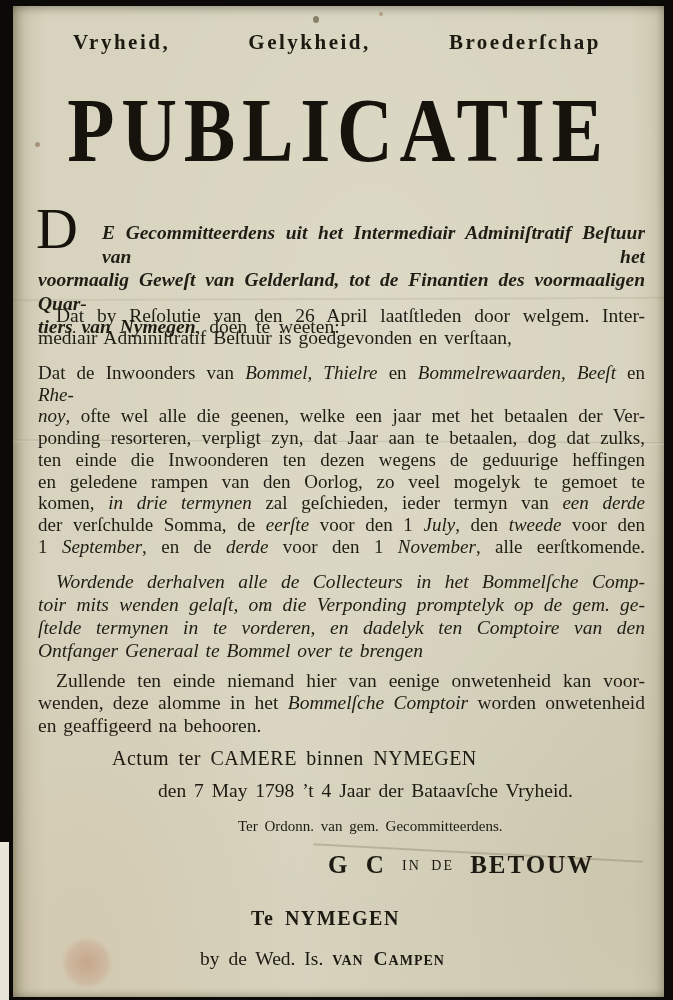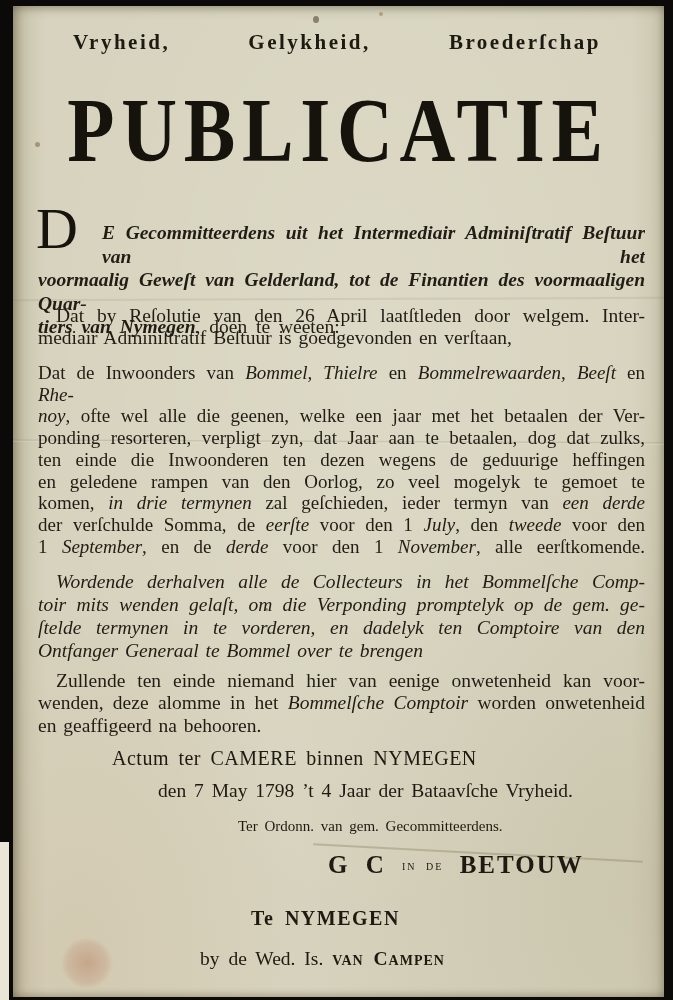--- a/index.html
+++ b/index.html
@@ -64,21 +64,21 @@
   .para-4 .line{line-height:23px;}
   .para-5{top:664px;font-size:19.5px;}
   .para-5 .line{line-height:22.4px;}
   
   .abs-line{position:absolute;white-space:nowrap;color:#1e1a12;}
   [data-name="actum-line"]{left:99px;top:741px;font-size:20px;word-spacing:4px;letter-spacing:.5px;}
   [data-name="date-line"]{left:145px;top:774px;font-size:19.5px;word-spacing:3px;}
   [data-name="ordonnance-line"]{left:209px;top:812px;font-size:15px;word-spacing:3px;margin-left:16px;}
   [data-name="signature-line"]{left:315px;top:845px;}
   .sig-big{font-size:25px;letter-spacing:2px;word-spacing:8px;font-weight:600;margin-top:28px;}
-  .sig-small{font-size:10px;letter-spacing:2px;vertical-align:3px;word-spacing:5px;}
+  .sig-small{font-size:14px;letter-spacing:2px;vertical-align:3px;word-spacing:5px;}
   [data-name="imprint-city"]{left:238px;top:901px;font-size:20px;letter-spacing:1.5px;word-spacing:4px;font-weight:600;}
   [data-name="imprint-printer"]{left:187px;top:942px;font-size:19.5px;word-spacing:4px;}
   .smallcaps{font-variant:small-caps;letter-spacing:1px;font-weight:600;}
 </style>
 </head>
 <body data-name="photo-frame">
 
 <div class="paper" data-name="paper-sheet">
   <div class="crease c3" data-name="paper-crease"></div>
   <div class="crease c1" data-name="paper-crease"></div>

